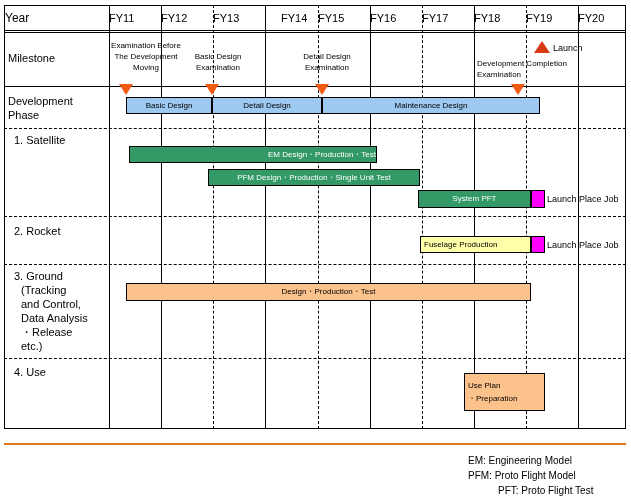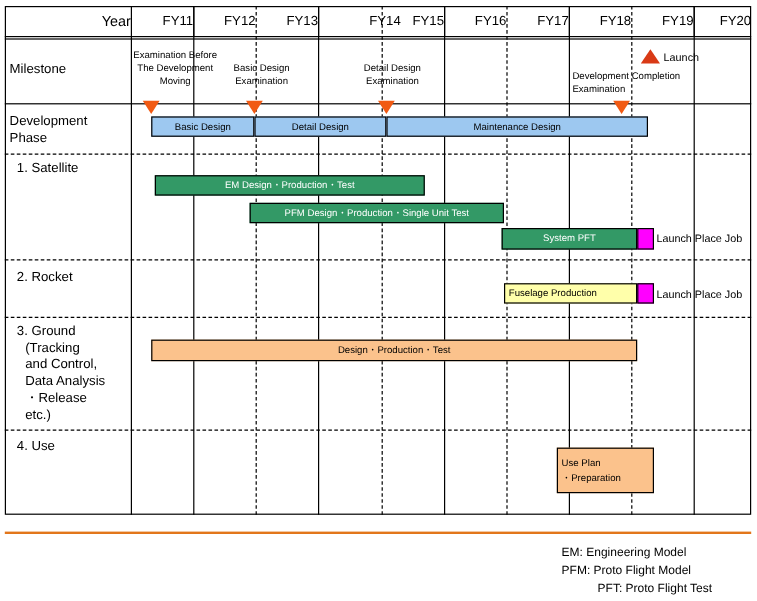--- a/index.html
+++ b/index.html
@@ -19,21 +19,21 @@
   .hr-dash{position:absolute;left:4px;width:622px;height:0;
            border-top:1px dashed #000;}
 
   
   .ygrid{position:absolute;top:5px;height:424px;width:0;
          border-left:1px dashed #000;}
   .ygrid.solid{border-left:1px solid #000;}
   .ygridhdr{position:absolute;top:5px;height:25px;width:0;border-left:1px dashed #000;}
 
   .ylabel{position:absolute;top:9px;height:18px;line-height:18px;
-          text-align:right;font-size:11px;}
+          text-align:left;font-size:11px;}
 
   
   .rowlabel{position:absolute;font-size:11px;line-height:14px;color:#000;}
 
   
   .ms-text{position:absolute;font-size:8px;line-height:11px;color:#000;}
   .ms-text.c{text-align:center;}
   .ms-text.l{text-align:left;}
 
   
@@ -151,21 +151,21 @@
   <div class="bar blue" style="left:126px;top:97px;width:86px;height:17px;">
     <span>Basic Design</span>
   </div>
   <div class="bar blue" style="left:212px;top:97px;width:110px;height:17px;">
     <span>Detail Design</span>
   </div>
   <div class="bar blue" style="left:322px;top:97px;width:218px;height:17px;">
     <span>Maintenance Design</span>
   </div>
 
-  <div class="bar green" style="left:129px;top:146px;width:225px;height:17px;">
+  <div class="bar green" style="left:129px;top:146px;width:248px;height:17px;justify-content:flex-end;">
     <span>EM Design・Production・Test</span>
   </div>
   <div class="bar green" style="left:208px;top:169px;width:212px;height:17px;">
     <span>PFM Design・Production・Single Unit Test</span>
   </div>
   <div class="bar green" style="left:418px;top:190px;width:113px;height:18px;">
     <span>System PFT</span>
   </div>
   <div class="bar magenta" style="left:531px;top:190px;width:14px;height:18px;"></div>
   <div class="sidelabel" style="left:547px;top:193px;">Launch Place Job</div>

